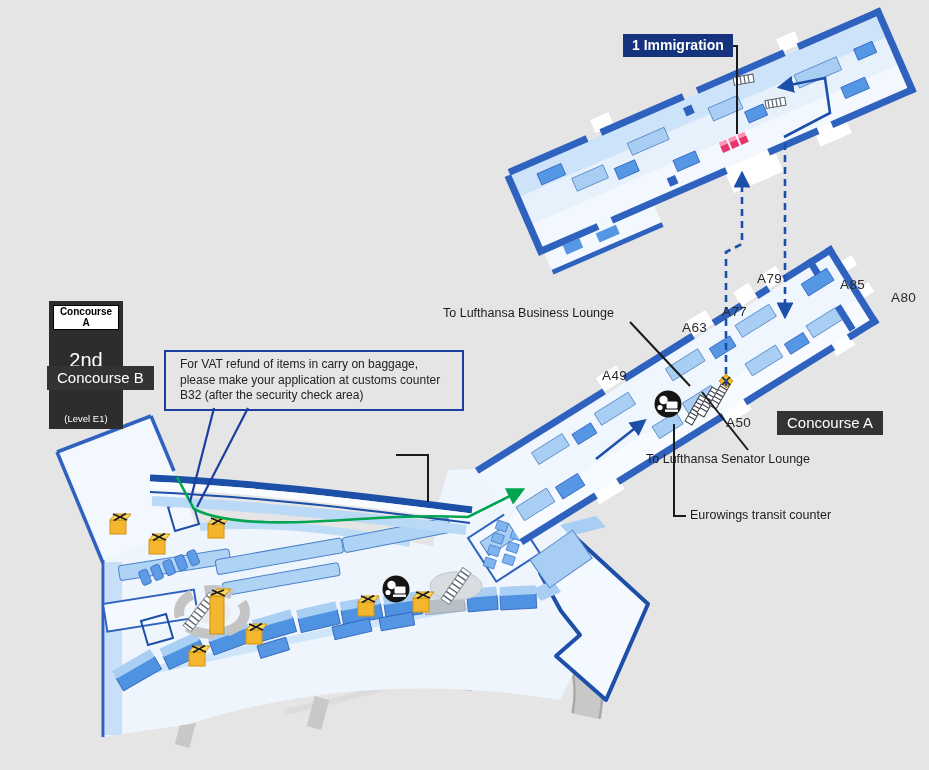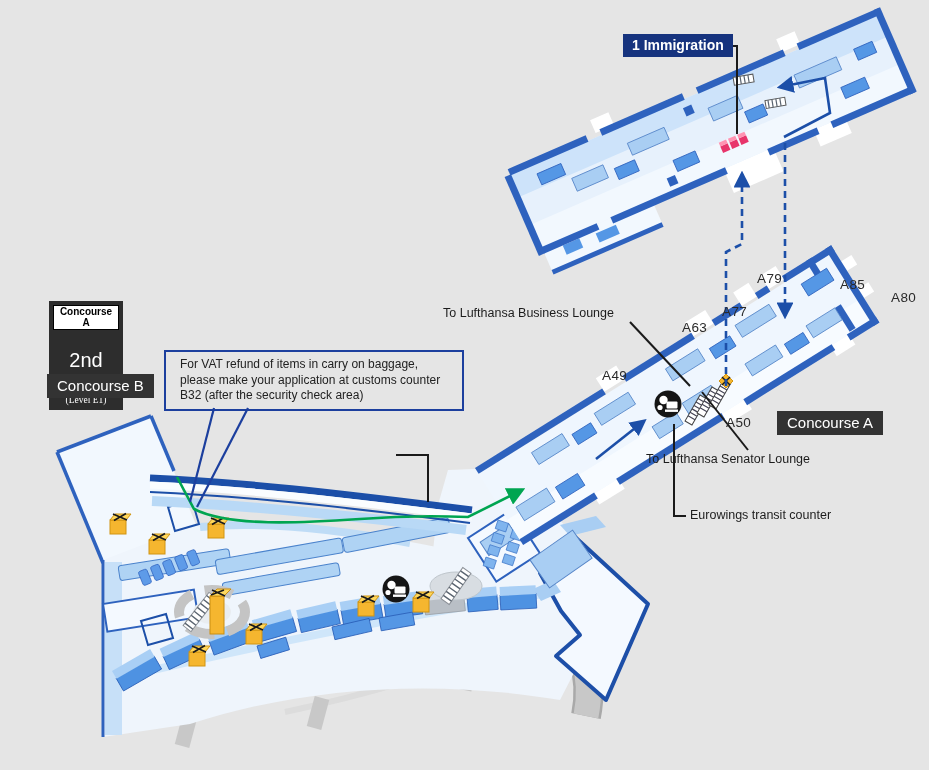--- a/index.html
+++ b/index.html
@@ -9,21 +9,21 @@
   .maplabel{position:absolute;font-size:12.5px;line-height:1.22;color:#1c1c1c;white-space:nowrap;}
   .gate{position:absolute;font-size:13.5px;color:#2a2a2a;letter-spacing:.4px;white-space:nowrap;}
   .badge{position:absolute;background:#333333;color:#ffffff;font-size:15px;padding:3px 10px 4px;white-space:nowrap;}
   #immigration-label{position:absolute;left:623px;top:34px;background:#16337E;color:#fff;
          font-size:14px;font-weight:bold;padding:3px 9px 4px;white-space:nowrap;}
   #floor-box{position:absolute;left:49px;top:301px;width:66px;background:#2D2D2D;
          padding:4px 4px 5px;text-align:center;}
   #floor-box .ca{display:inline-block;background:#fff;color:#000;font-size:10px;font-weight:bold;
          border:1px solid #000;padding:0 3px 1px;}
   #floor-box .f2{color:#fff;font-size:20px;margin-top:19px;}
-  #floor-box .lv{color:#fff;font-size:9.5px;margin-top:0;font-family:Liberation Serif, serif;}
+  #floor-box .lv{color:#fff;font-size:9.5px;margin-top:18px;}
   #vat-note{position:absolute;left:164px;top:350px;width:268px;border:2px solid #1C3F9E;
          color:#222;font-size:12px;line-height:1.3;padding:5px 14px;white-space:normal;}
 </style>
 </head>
 <body>
 
 <div id="stage">
 
 <svg id="map-svg" width="929" height="770" viewBox="0 0 929 770">
   <defs>
@@ -406,21 +406,21 @@
 </svg>
 
 <div id="immigration-label">1 Immigration</div>
 
 <div id="floor-box">
   <span class="ca">Concourse A</span>
   <div class="f2">2nd Floor</div>
   <div class="lv">(Level E1)</div>
 </div>
 
-<div class="badge" style="left:47px;top:374px;">Concourse B</div>
+<div class="badge" style="left:47px;top:366px;">Concourse B</div>
 <div class="badge" style="left:777px;top:411px;">Concourse A</div>
 
 <div id="vat-note" class="maplabel">For VAT refund of items in carry on baggage, please make your application at customs counter B32 (after the security check area)</div>
 
 
 <div class="maplabel" style="left:443px;top:306px;text-align:right;">To Lufthansa Business Lounge</div>
 <div class="maplabel" style="left:646px;top:452px;">To Lufthansa Senator Lounge</div>
 <div class="maplabel" style="left:690px;top:508px;">Eurowings transit counter</div>
 
 <div class="gate" style="left:602px;top:368px;">A49</div>

